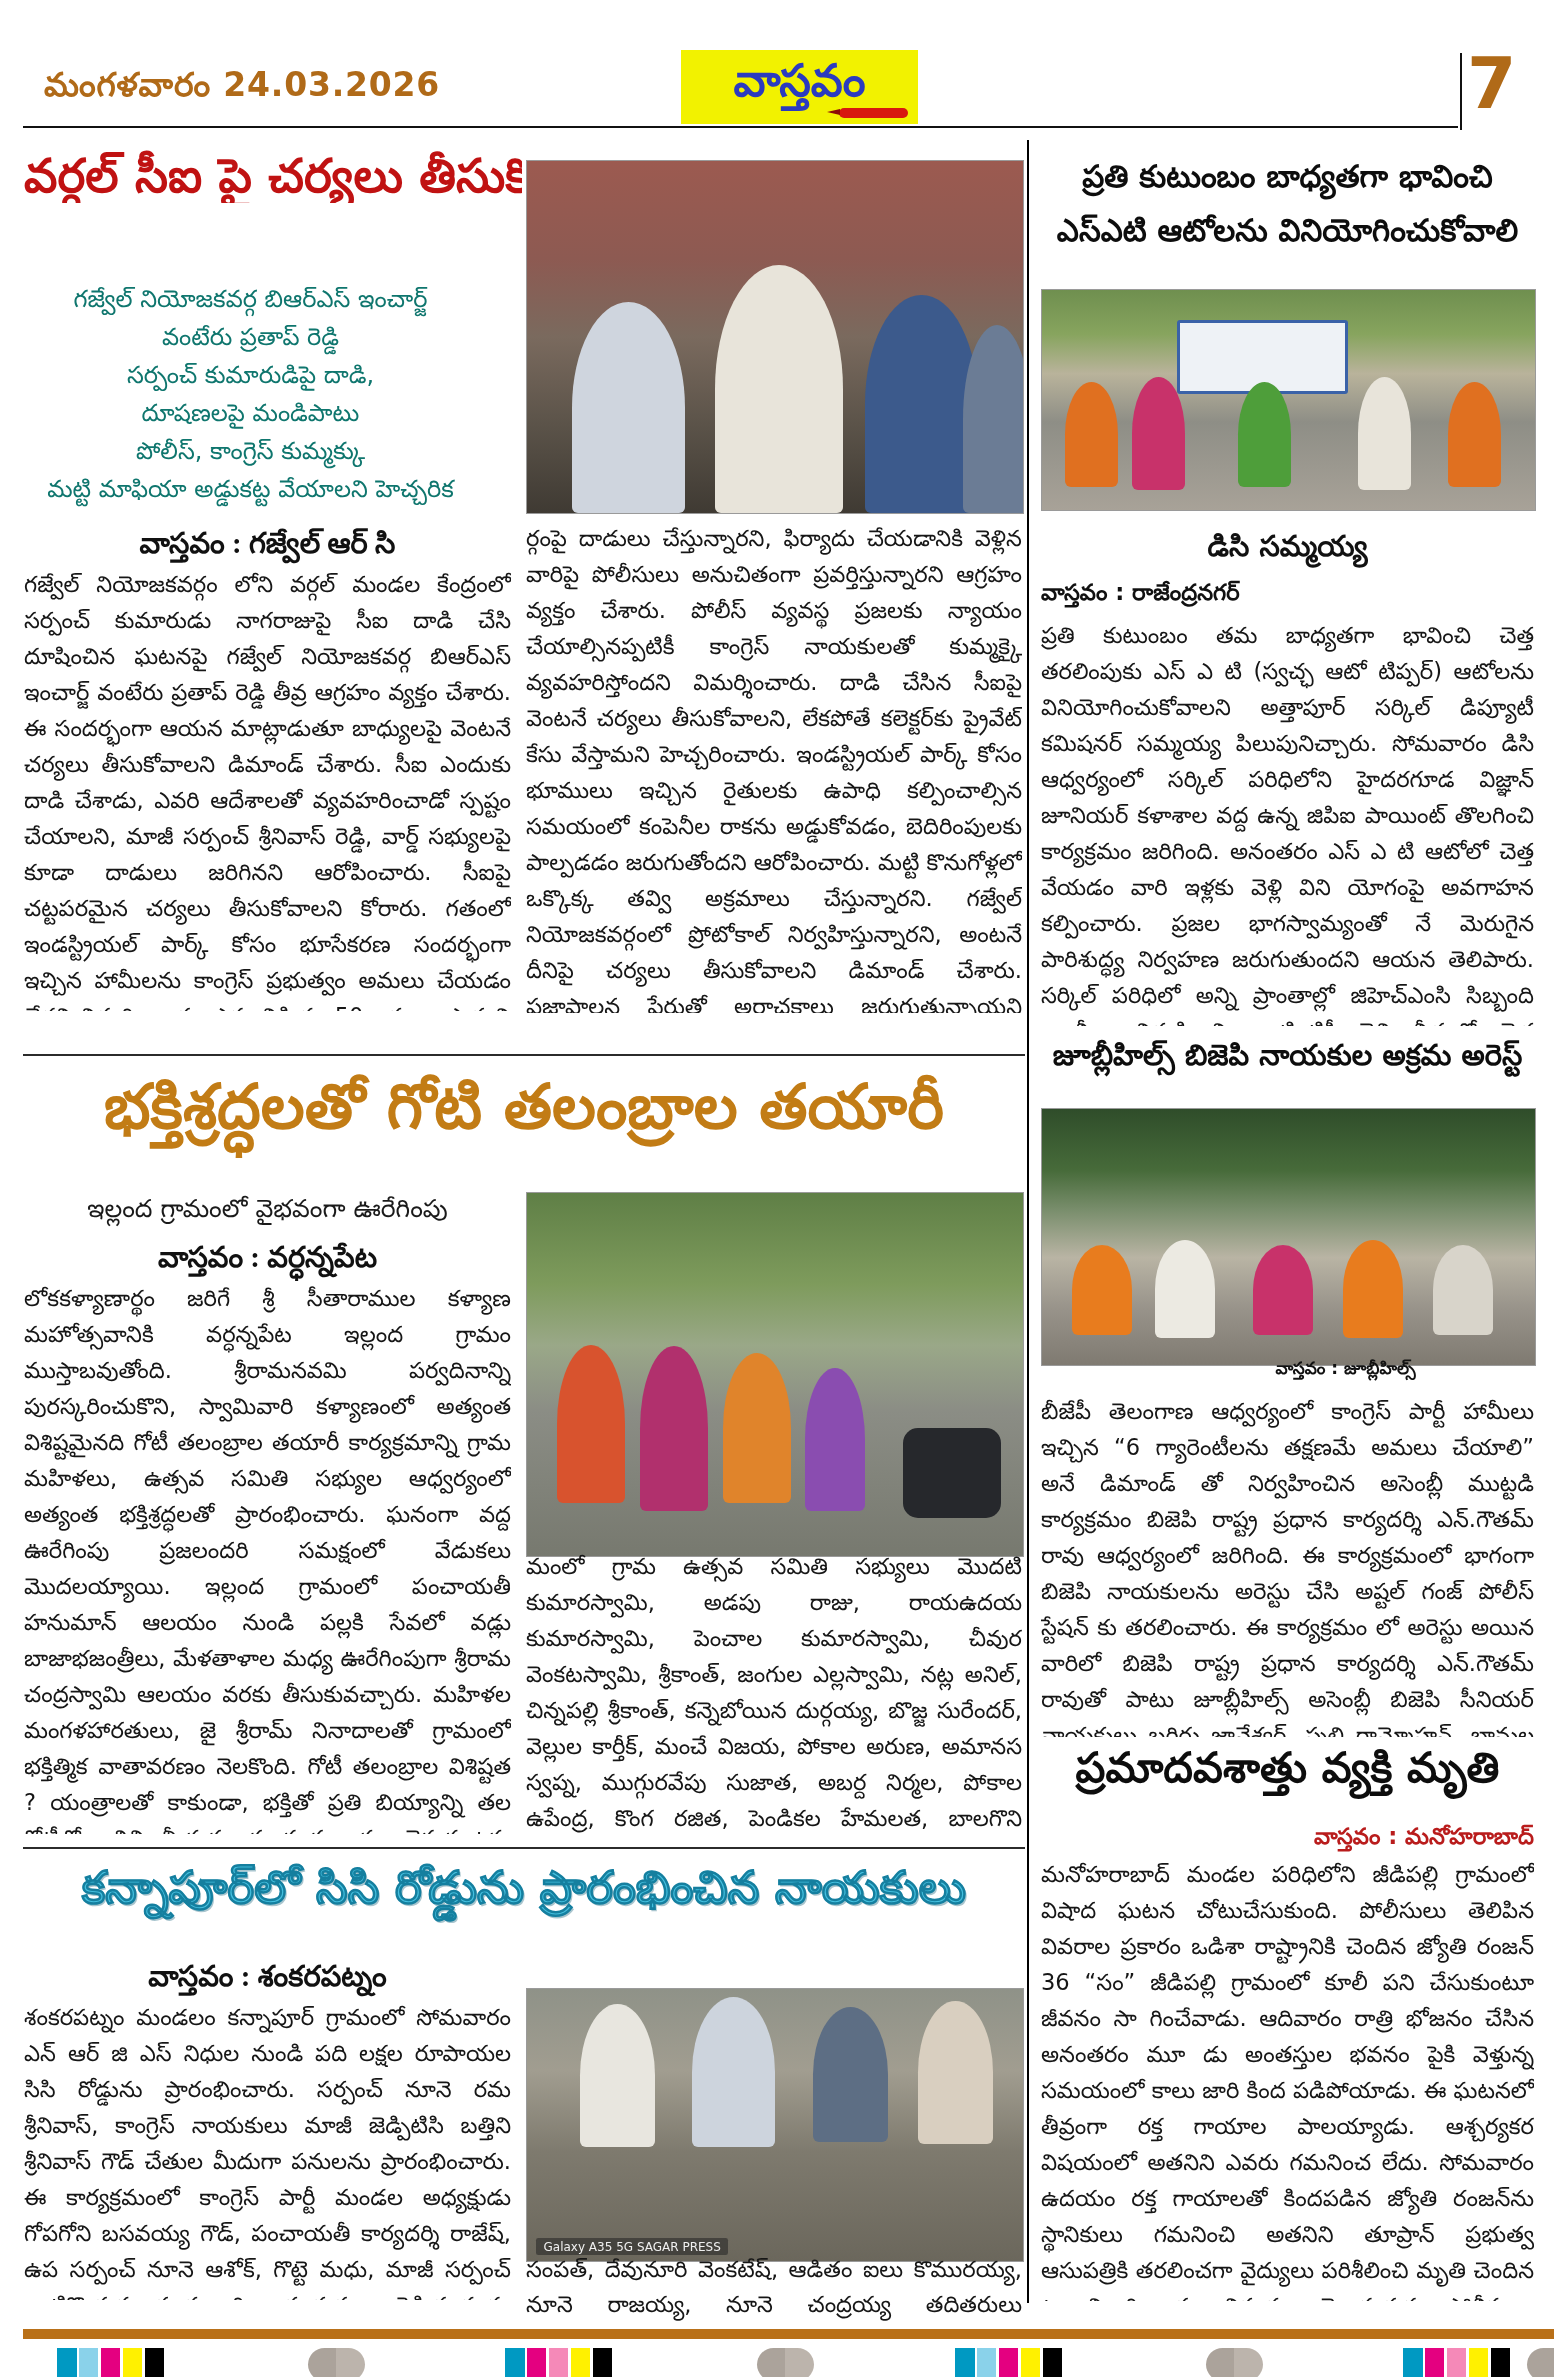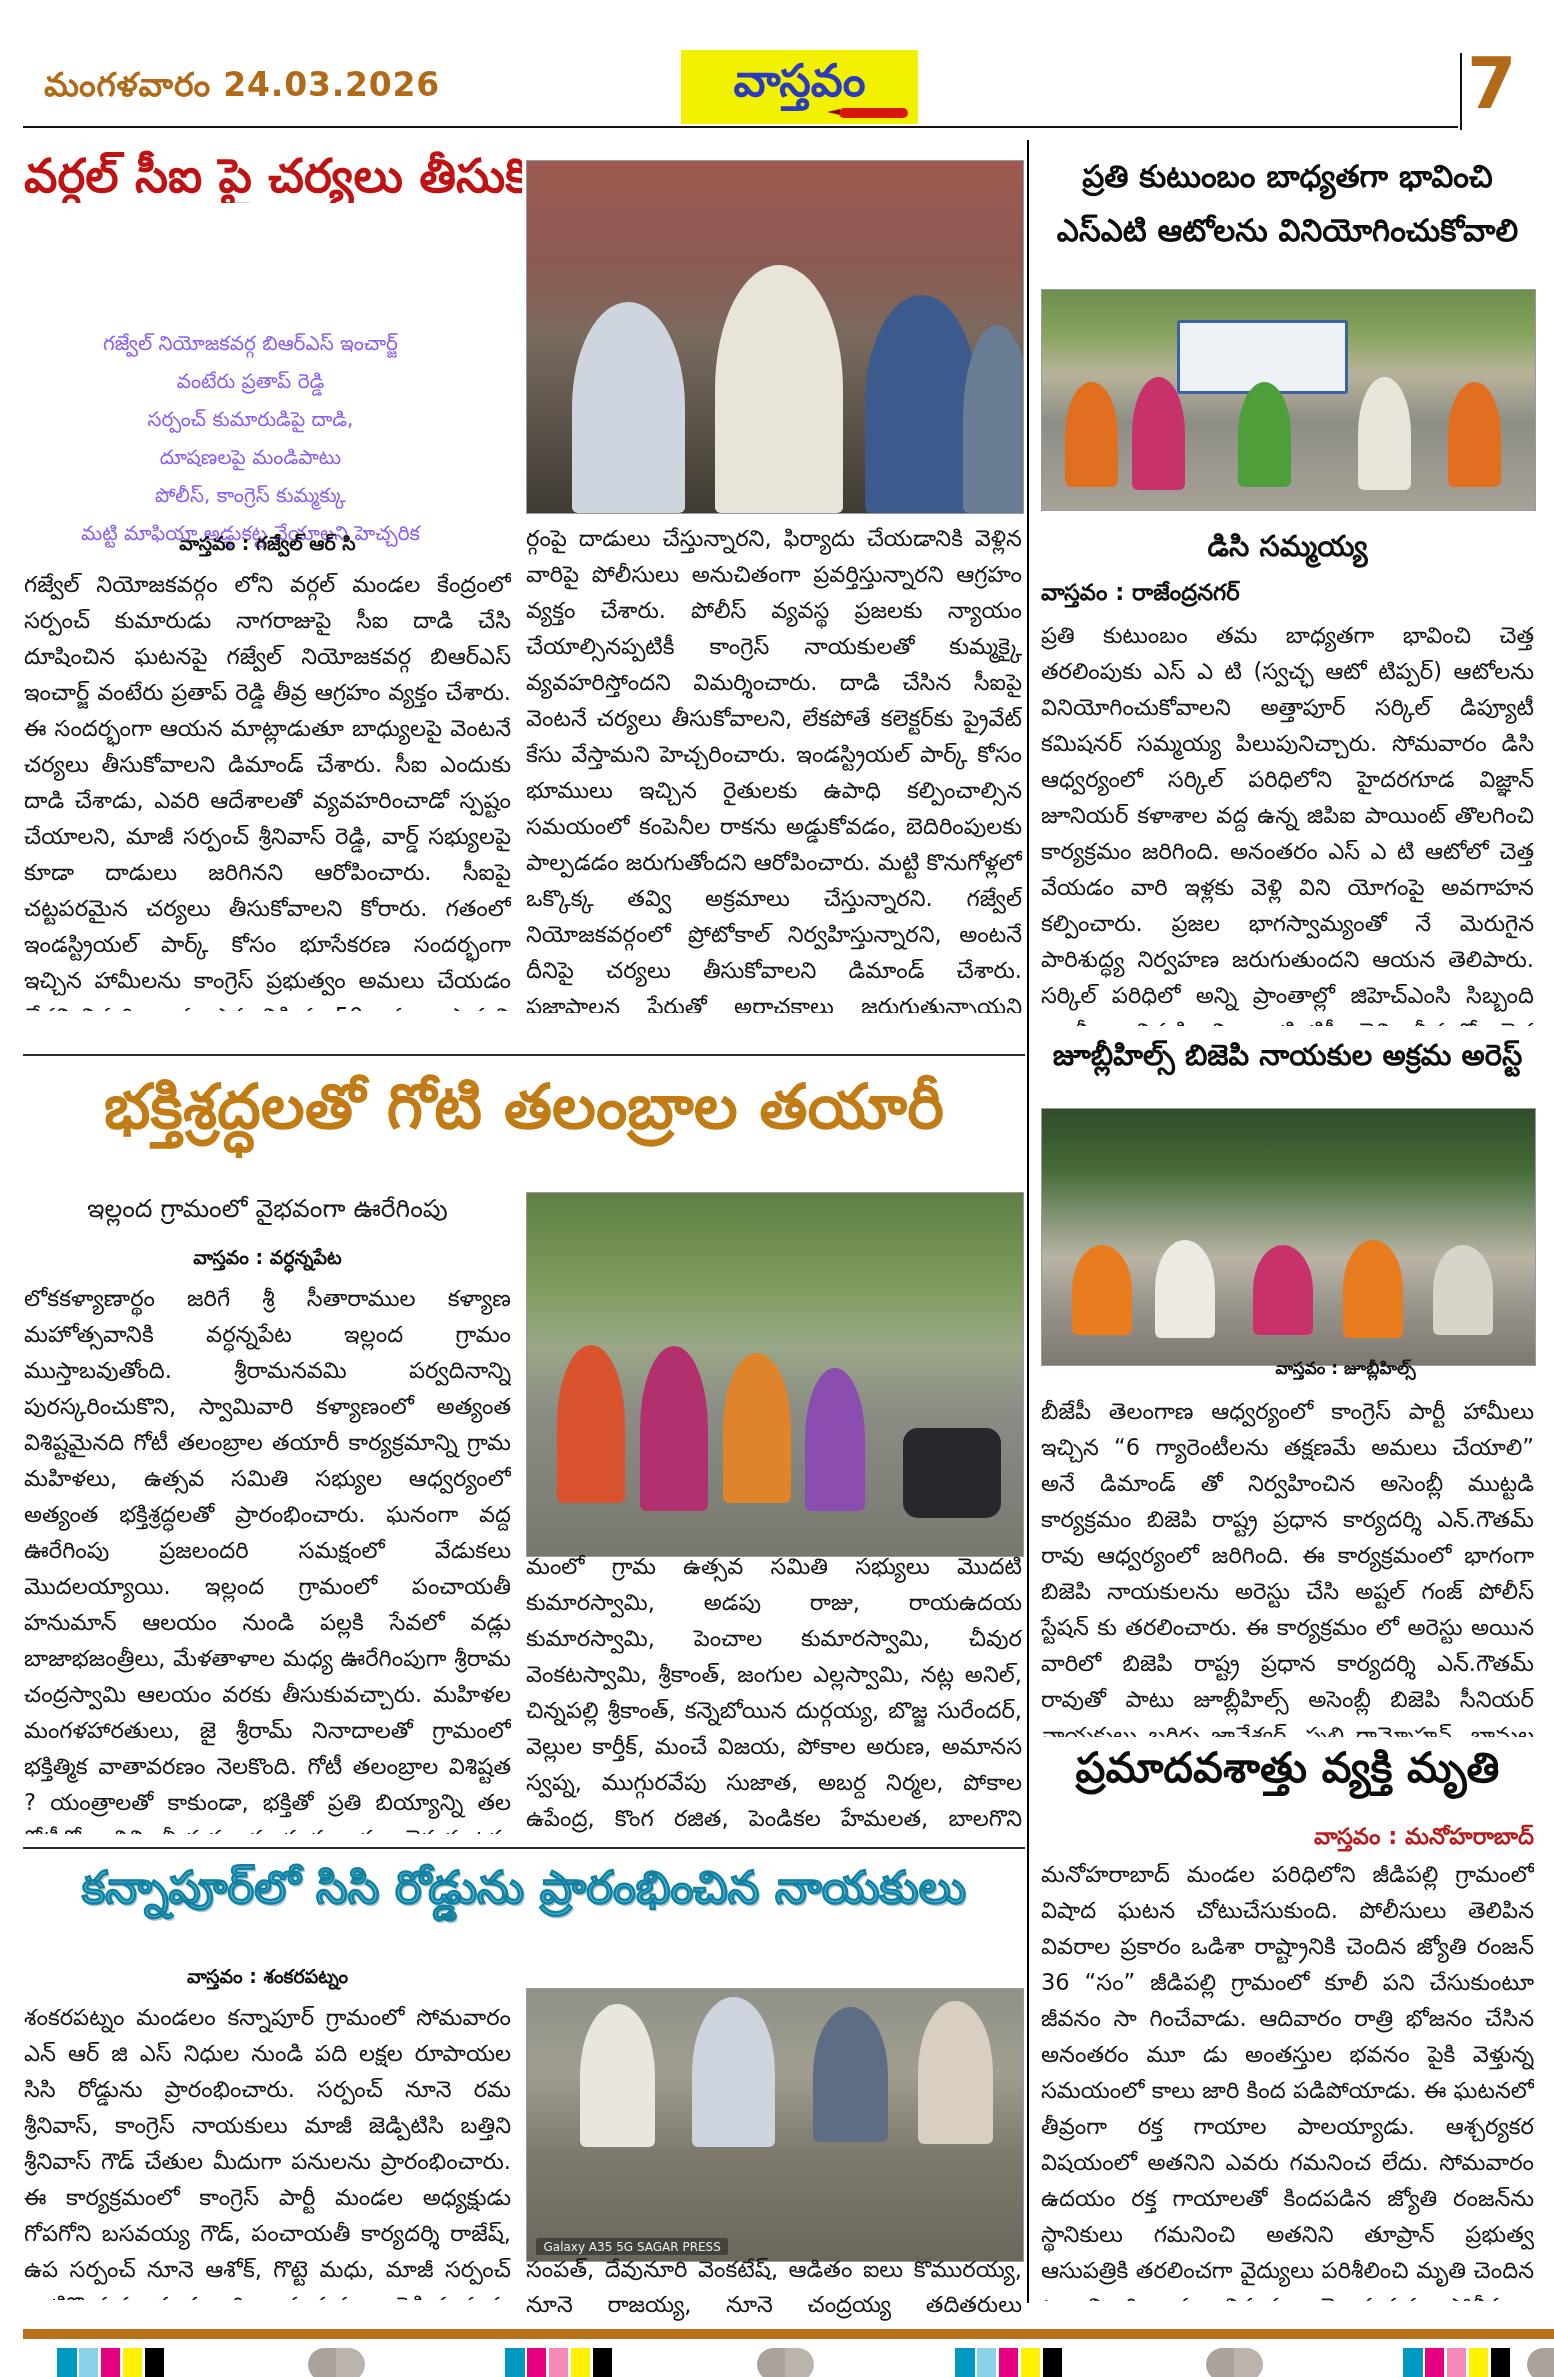--- a/index.html
+++ b/index.html
@@ -15,22 +15,22 @@
   .pen-icon:before{content:"";position:absolute;left:-12px;top:1.5px;width:0;height:0;
             border-right:13.5px solid #8c0d08;border-top:3.8px solid transparent;border-bottom:3.8px solid transparent;}
   .pageno{left:1467px;top:42px;font-size:71px;font-weight:bold;color:#b06a18;}
   .pageno-line{left:1460px;top:53px;width:2.3px;height:77px;background:#111;}
   .header-rule{left:22.6px;top:126px;width:1435px;height:2.3px;background:#111;}
   .vdivider{left:1027px;top:140px;width:1.5px;height:2163px;background:#000;}
   .hrule{height:1.5px;background:#2b2b2b;}
   
   .headline-red{left:24px;top:149px;width:498px;font-size:47px;line-height:1.15;font-weight:bold;
                 color:#c01212;white-space:nowrap;overflow:hidden;}
-  .deck{left:24px;top:280px;width:453px;text-align:center;font-size:20px;line-height:38px;color:#8b5cf6;margin-top:44px;}
-  .dateline{text-align:center;font-weight:bold;font-size:19px;line-height:35px;margin-bottom:4.5px;color:#111;}
+  .deck{left:24px;top:280px;width:453px;text-align:center;font-size:24px;line-height:38px;color:#0f766e;}
+  .dateline{text-align:center;font-weight:bold;font-size:29px;line-height:35px;margin-bottom:4.5px;color:#111;font-family:Liberation Serif, serif;}
   .bodytext{font-size:22.6px;line-height:36px;text-align:justify;color:#161616;overflow:hidden;
             word-break:break-word;}
   .col{overflow:hidden;}
   .headline-orange{left:24px;top:1070px;width:1000px;text-align:center;font-size:62px;font-weight:bold;
                 color:#c27c15;white-space:nowrap;overflow:hidden;}
   .subhead-center{text-align:center;font-size:25px;color:#1a1a1a;}
   .headline-cyan{left:24px;top:1861px;width:1000px;text-align:center;font-size:45px;font-weight:bold;
                 color:#45c0df;-webkit-text-stroke:1.1px #157f9f;text-shadow:1.5px 1.5px 0 rgba(10,90,115,.35);
                 white-space:nowrap;overflow:hidden;}
   .headline-black{font-weight:bold;color:#0d0d0d;text-align:center;overflow:hidden;}

